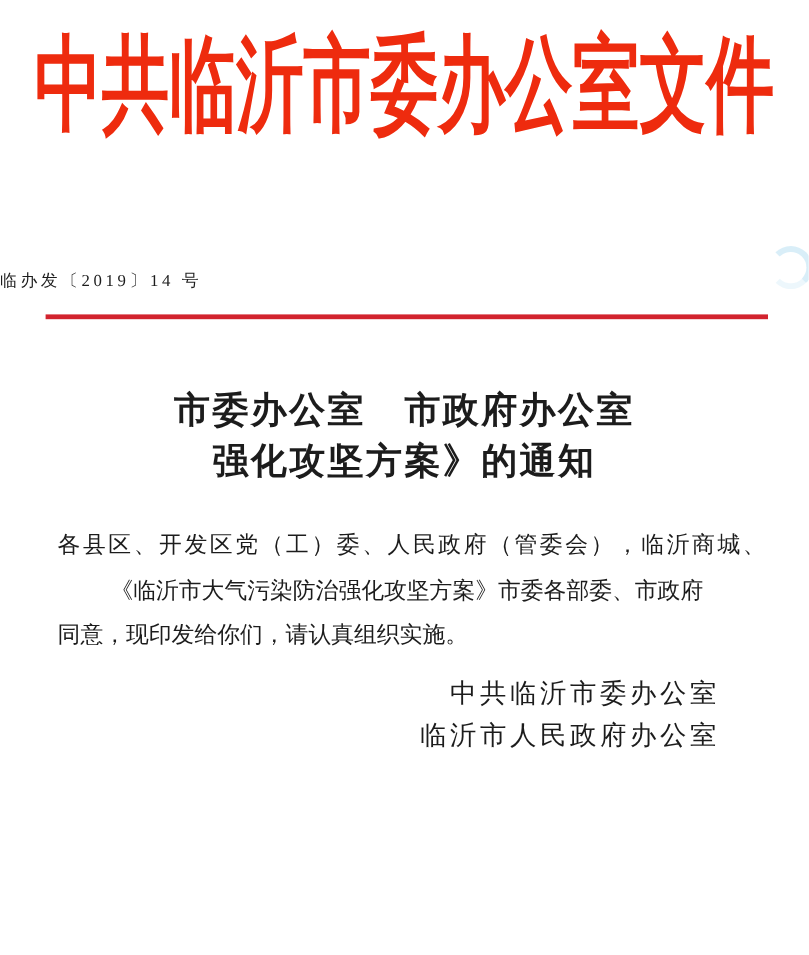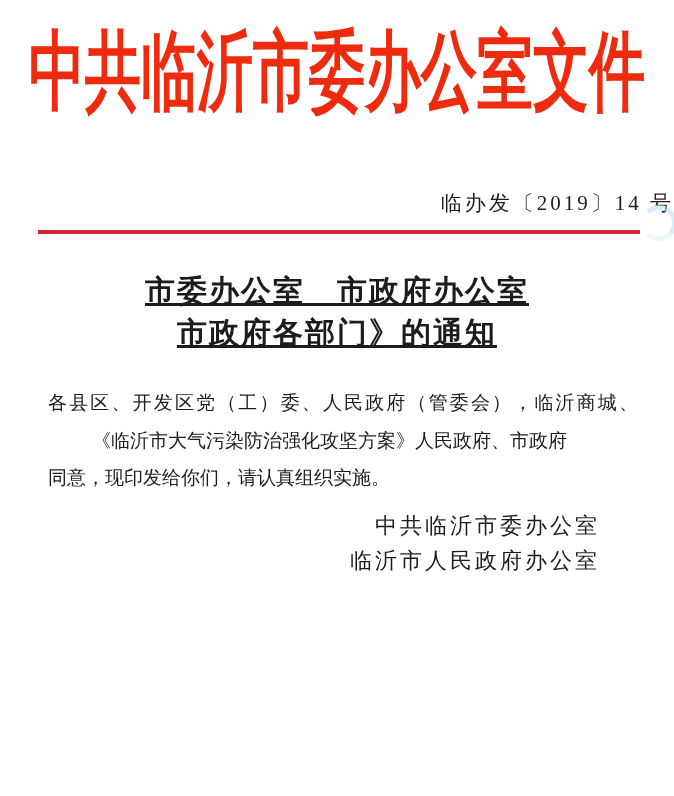--- a/index.html
+++ b/index.html
@@ -20,50 +20,49 @@
     text-align: center;
     font-size: 56px;
     font-weight: bold;
     color: #ee2b0e;
     white-space: nowrap;
     transform: scaleY(1.55);
     transform-origin: 50% 50%;
     letter-spacing: 0px;
   }
   .doc-number {
-    margin-top: 68px;
+    margin-top: 100px;
     line-height: 26px;
-    text-align: right;
-    font-size: 21px;
+    text-align: left;
+    font-size: 14px;
     letter-spacing: 3px;
   }
   .red-rule {
     height: 4px;
     margin: 14px 34px 0 38px;
     background: #d2232e;
   }
   .stamp-artifact {
     position: absolute;
     left: 641px;
     top: 205px;
     width: 26px;
     height: 26px;
     border-radius: 50%;
     border: 5px solid rgba(186, 224, 242, 0.55);
     border-left-color: transparent;
     border-bottom-color: rgba(186, 224, 242, 0.25);
   }
   .notice-title {
-    margin-top: 36px;
+    margin-top: 56px;
     text-align: center;
     font-size: 30px;
     font-weight: bold;
     line-height: 42px;
     letter-spacing: 2px;
-    text-decoration: underline;
   }
   .doc-body {
     margin: 30px 36px 0 48px;
     font-size: 19px;
     line-height: 37.5px;
   }
   .body-line { display: block; }
   .justified {
     text-align: justify;
     text-align-last: justify;
@@ -85,26 +84,26 @@
   <div class="header-title">中共临沂市委办公室文件</div>
 
   <div class="doc-number">临办发〔2019〕14 号</div>
 
   <div class="red-rule"></div>
 
   <div class="stamp-artifact"></div>
 
   <div class="notice-title">
     <div>市委办公室　市政府办公室</div>
-    <div>市政府各部门》的通知</div>
+    <div>强化攻坚方案》的通知</div>
   </div>
 
   <div class="doc-body">
     <span class="body-line justified">各县区、开发区党（工）委、人民政府（管委会），临沂商城、</span>
-    <span class="body-line indented">《临沂市大气污染防治强化攻坚方案》人民政府、市政府</span>
+    <span class="body-line indented">《临沂市大气污染防治强化攻坚方案》市委各部委、市政府</span>
     <span class="body-line">同意，现印发给你们，请认真组织实施。</span>
   </div>
 
   <div class="signature">
     <div>中共临沂市委办公室</div>
     <div>临沂市人民政府办公室</div>
 
   </div>
 
 </div>

